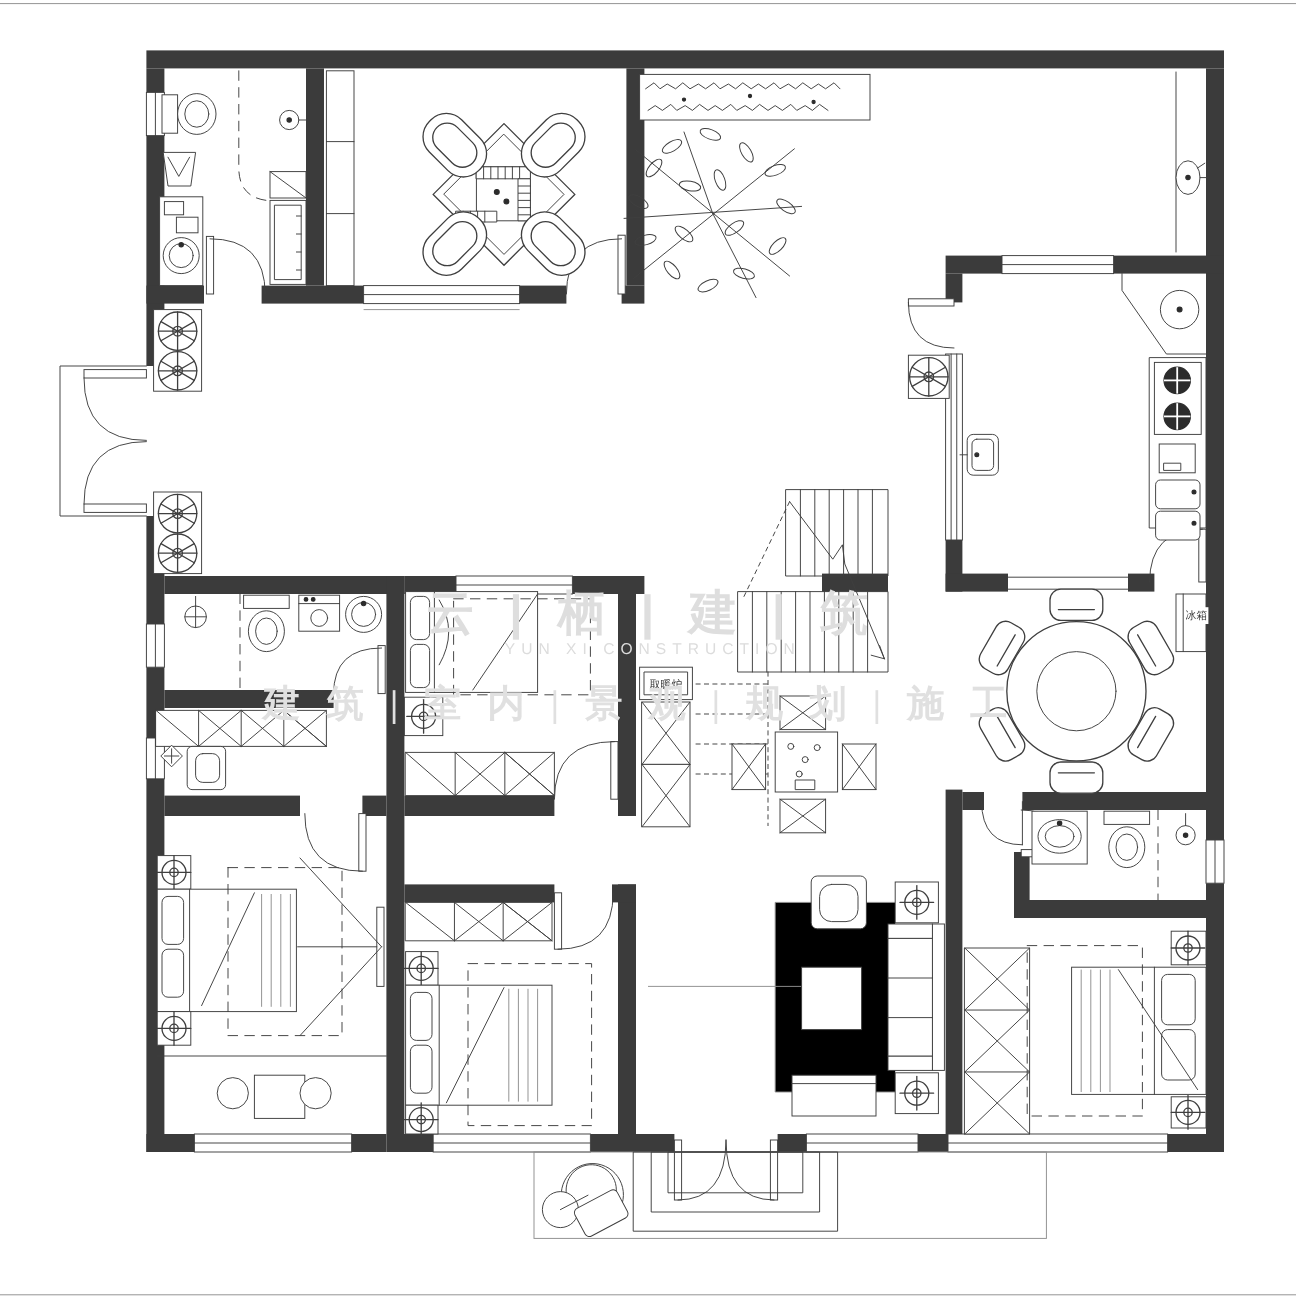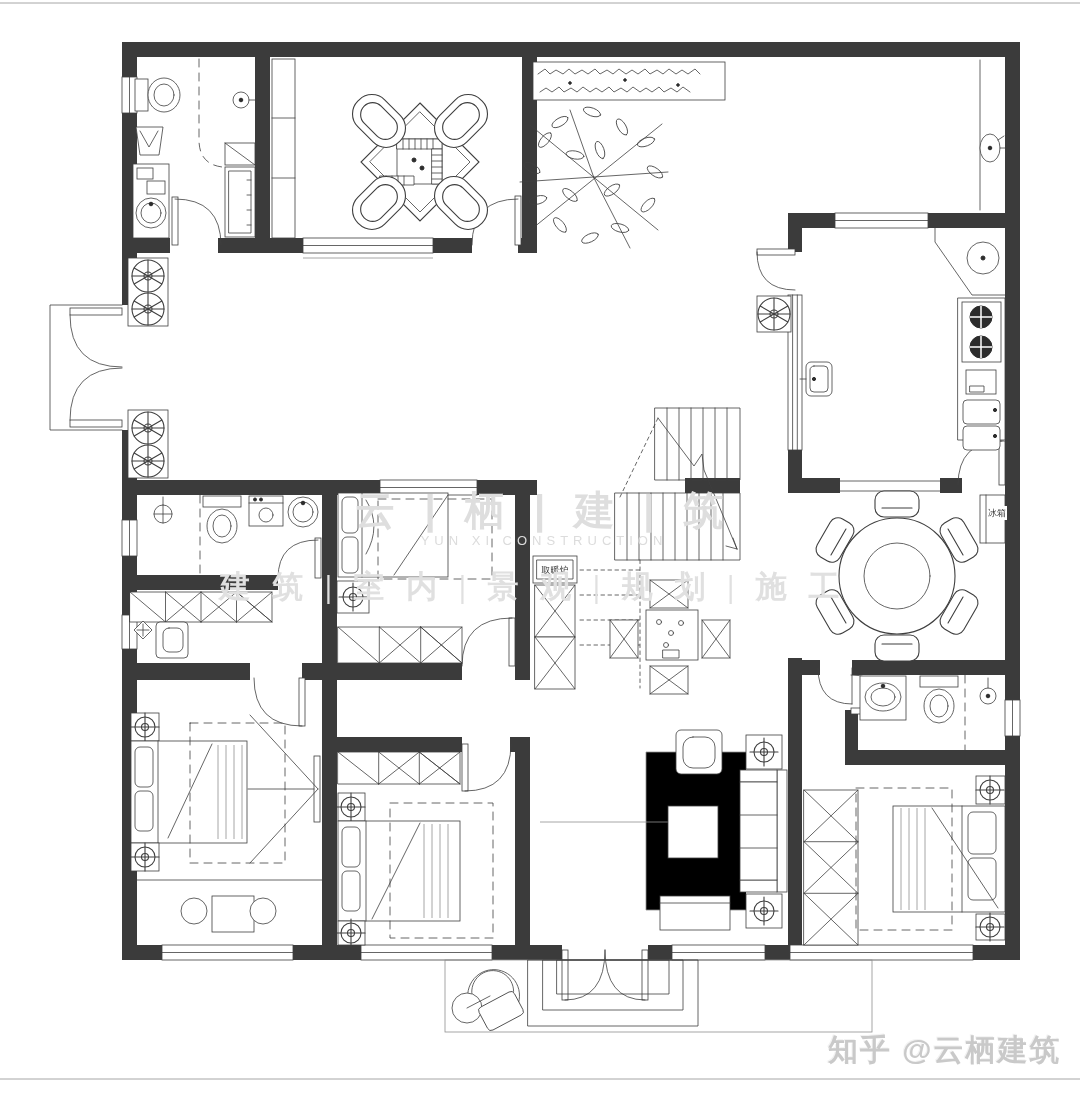--- a/index.html
+++ b/index.html
@@ -702,14 +702,13 @@
     </g>
   </g>
 
   <g>
     <text class="wm1" x="544" y="524" text-anchor="middle">云 | 栖 | 建 | 筑</text>
     <text class="wm2" x="544" y="545" text-anchor="middle">YUN XI CONSTRUCTION</text>
     <text class="wm3" x="533" y="597" text-anchor="middle">建 筑 | 室 内 | 景 观 | 规 划 | 施 工</text>
   </g>
 </svg>
 
-<div id="credit">知乎 @云栖建筑</div>
 </div>
 
 </body></html>

